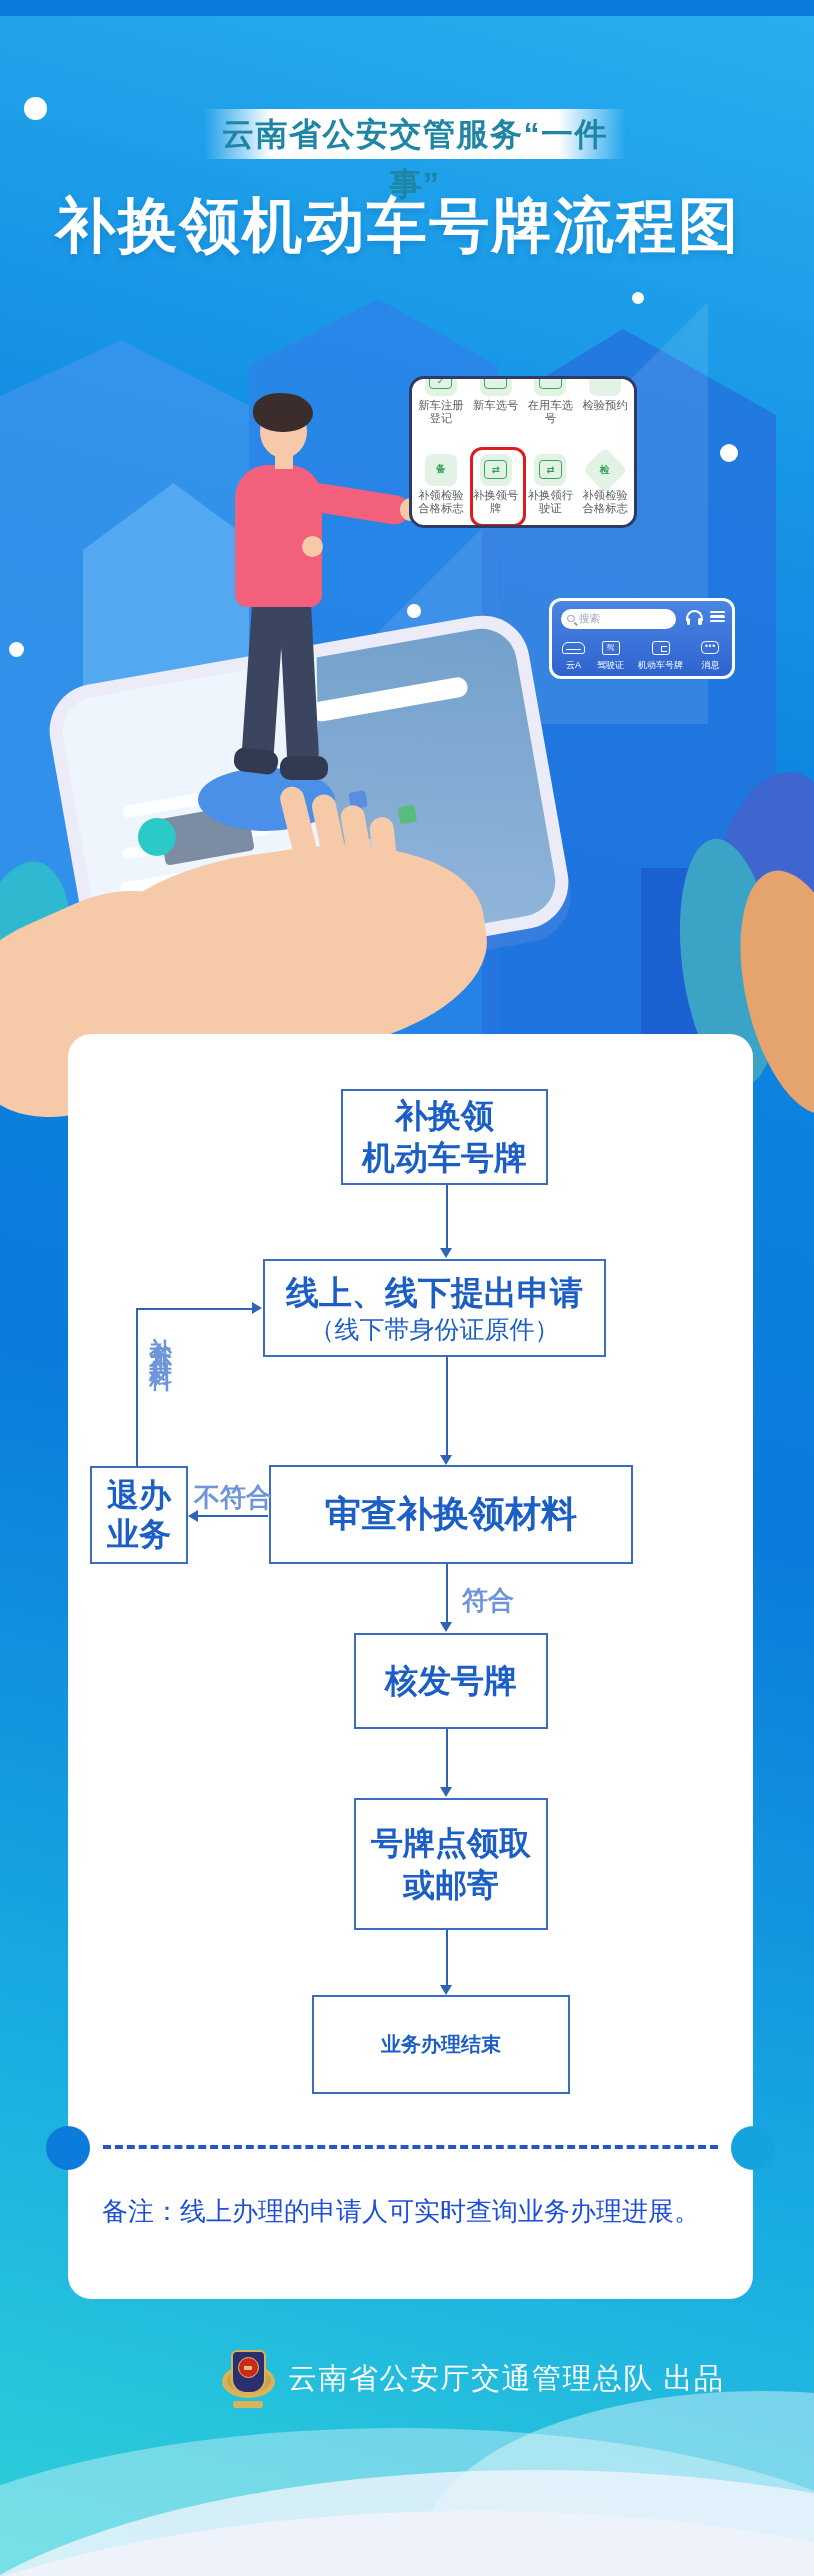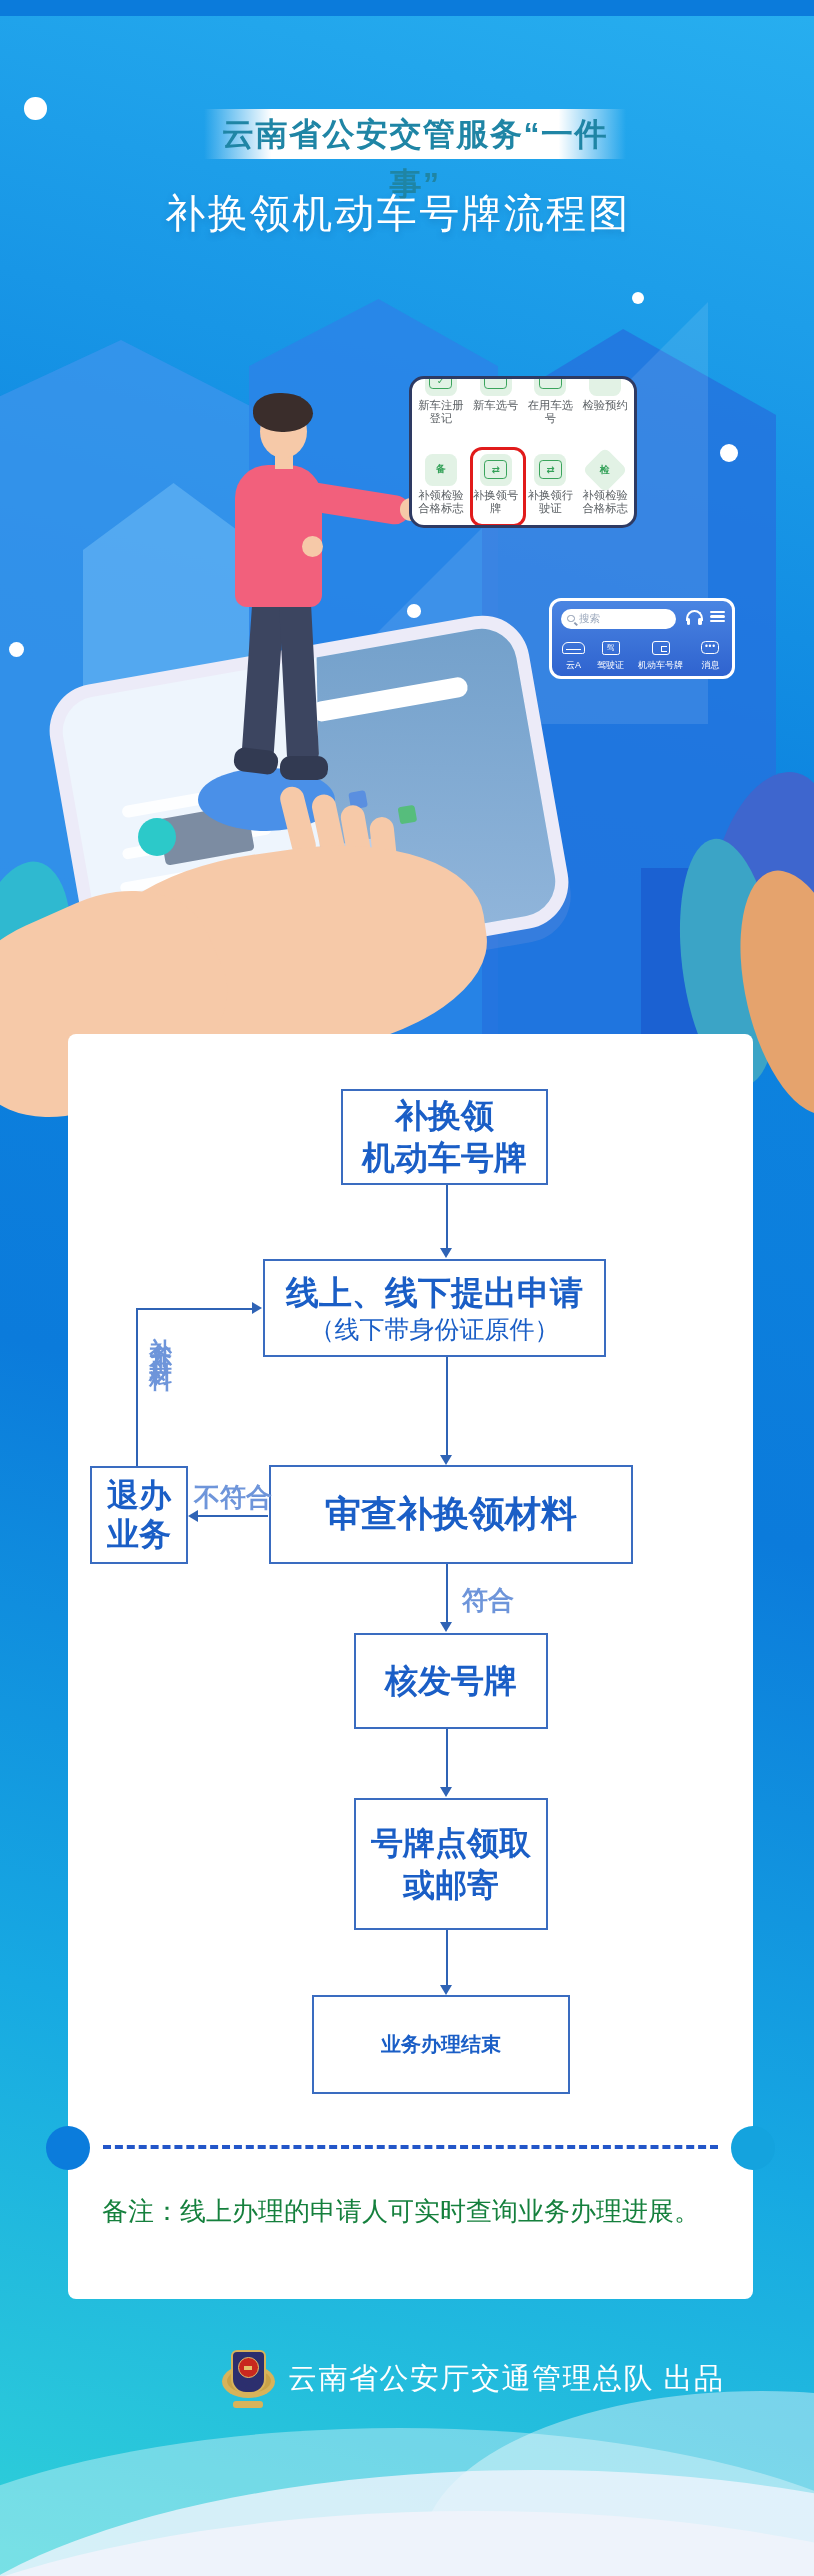--- a/index.html
+++ b/index.html
@@ -28,21 +28,21 @@
   .leaf-teal-l { left:-34px; top:844px; width:102px; height:219px; background:#2fb9d0; transform:rotate(11deg); }
 
   
   .badge-band {
     left:204px; top:93px; width:422px; height:50px; text-align:center; line-height:50px;
     background:linear-gradient(90deg,rgba(255,255,255,0),#ffffff 16%,#ffffff 84%,rgba(255,255,255,0));
     font-size:32px; font-weight:700; color:#1f85a5; letter-spacing:1.5px;
   }
   .main-title {
     left:0; top:170px; width:796px; text-align:center;
-    font-size:40px; font-weight:400; color:#ffffff; letter-spacing:2.3px;
+    font-size:60px; font-weight:700; color:#ffffff; letter-spacing:2.3px;
     text-shadow:0 3px 6px rgba(10,70,140,.25);
   }
 
   
   .back-fingers { left:106px; top:665px; width:226px; height:90px; background:#f6c9a8; border-radius:50%; transform:rotate(-18deg); }
   .phone-wrap { left:66px; top:632px; width:486px; height:317px; transform:rotate(-10deg); }
   .phone-body { position:absolute; inset:0; background:#ecebf8; border-radius:47px; box-shadow:0 13.6px 0 rgba(120,150,220,.25); }
   .phone-screen { position:absolute; inset:13px; background:linear-gradient(105deg,#eef5fd 55%,#cfe3f8); border-radius:35px; overflow:hidden; }
   .scr-head { position:absolute; right:-30px; top:-15px; width:249px; height:332px; background:linear-gradient(180deg,#6d9cc8,#8fb4da); transform:rotate(9deg); opacity:.95; }
   .scr-search { position:absolute; right:53px; top:44px; width:158px; height:19.6px; background:#fff; border-radius:9.8px; }
@@ -103,21 +103,21 @@
   .bi { height:16.6px; display:flex; align-items:center; justify-content:center; color:#fff; }
   .bi-car { width:22.6px; height:11.3px; border:1.5px solid #fff; border-radius:6px 6px 2.3px 2.3px; position:relative; }
   .bi-car::after { content:""; position:absolute; left:3px; right:3px; bottom:2.3px; height:1.5px; background:#fff; }
   .bi-doc { width:18px; height:13.6px; border:1.5px solid #fff; border-radius:2.3px; font-size:7.5px; line-height:12px; text-align:center; }
   .bi-wallet { width:18px; height:13.6px; border:1.5px solid #fff; border-radius:3px; position:relative; }
   .bi-wallet::after { content:""; position:absolute; right:1.5px; top:3.8px; width:5.3px; height:3.8px; border:1.5px solid #fff; border-right:none; }
   .bi-msg { width:18px; height:13px; border:1.5px solid #fff; border-radius:4.5px; font-size:8.3px; line-height:9px; text-align:center; letter-spacing:0.8px; }
   .bar-label { font-size:9px; color:#fff; margin-top:2.3px; white-space:nowrap; }
 
   
-  .flow-card { left:68px; top:1018px; width:685px; height:1265px; background:#fff; border-radius:8px; z-index:9; }
+  .flow-card { left:68px; top:1018px; width:685px; height:1265px; background:#fff; border-radius:23px; z-index:9; }
   .fbox { position:absolute; border:2.3px solid #3a6cc0; background:#fff; color:#1a5ec6; font-weight:700; text-align:center; display:flex; flex-direction:column; align-items:center; justify-content:center; }
   .b-start  { left:273px; top:55px;  width:207px; height:96px; font-size:33px; line-height:42px; }
   .b-apply  { left:195px; top:225px; width:343px; height:98px; }
   .b-apply .l1 { font-size:33px; line-height:41px; }
   .b-apply .l2 { font-size:25px; line-height:32px; font-weight:500; }
   .b-review { left:201px; top:431px; width:364px; height:99px; font-size:36px; }
   .b-reject { left:22px;  top:432px; width:98px; height:98px; font-size:32px; line-height:39px; }
   .b-issue  { left:286px; top:599px; width:194px; height:96px; font-size:33px; }
   .b-pickup { left:286px; top:764px; width:194px; height:132px; font-size:32px; line-height:42px; }
   .b-end    { left:244px; top:961px; width:258px; height:99px; font-size:20px; }
@@ -129,21 +129,21 @@
   .head-right{ position:absolute; width:0; height:0; border-top:6.8px solid transparent; border-bottom:6.8px solid transparent; border-left:10.6px solid #2f63b5; }
   .edge-label { position:absolute; color:#6e95da; font-weight:700; }
   .lbl-nomatch { left:126px; top:446px; font-size:26px; }
   .lbl-match   { left:394px; top:549px; font-size:26px; }
   .lbl-supp    { left:77px; top:285px; font-size:22.6px; writing-mode:vertical-rl; letter-spacing:6px; }
 
   .dash-sep { position:absolute; left:35px; top:1111px; width:615px; border-top:4.5px dashed #2356c8; }
   .notch { position:absolute; width:44px; height:44px; border-radius:50%; top:1092px; }
   .notch-l { left:-22px; background:#0b7cdc; }
   .notch-r { left:663px; background:#14a3de; }
-  .note-text { position:absolute; left:34px; top:1159px; width:626px; font-size:26px; color:#15803d; line-height:36px; }
+  .note-text { position:absolute; left:34px; top:1159px; width:626px; font-size:26px; color:#1d4ed8; line-height:36px; }
 
   
   .police-badge { left:222px; top:2332px; width:53px; height:60px; z-index:5; }
   .wreath { position:absolute; left:0; top:16.6px; width:53px; height:33px; background:#d8b35a; border-radius:50%; }
   .wreath::after { content:""; position:absolute; left:4.5px; top:4.5px; right:4.5px; bottom:4.5px; background:#caa348; border-radius:50%; }
   .shield { position:absolute; left:9px; top:1.5px; width:35px; height:44px; background:#2c2f6e; border:2.3px solid #d8b35a; border-radius:6px 6px 15px 15px; }
   .shield-core { position:absolute; left:16px; top:9px; width:21px; height:21px; background:#c8281e; border:1.5px solid #e4c06a; border-radius:50%; }
   .shield-core::after { content:""; position:absolute; left:5.3px; top:7.5px; width:7.5px; height:4.5px; background:#e4c06a; }
   .ribbon { position:absolute; left:11.3px; bottom:0; width:30px; height:7.5px; background:#d8b35a; border-radius:3px; }
   .credit { left:288px; top:2343px; font-size:29px; color:#fff; font-weight:500; letter-spacing:1.5px; z-index:5;text-align:right; }

